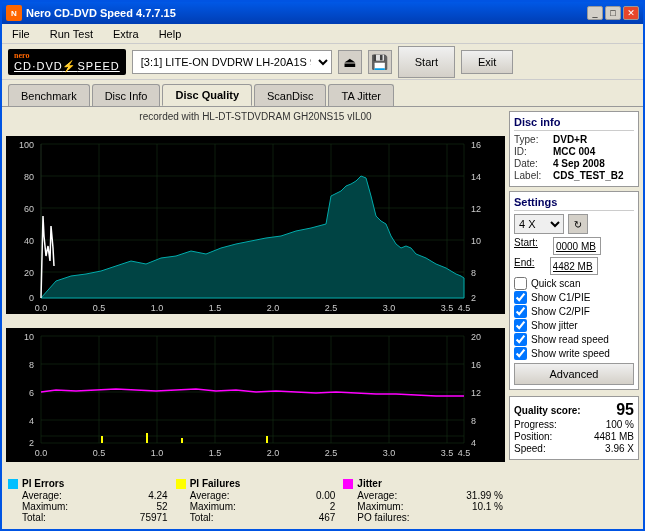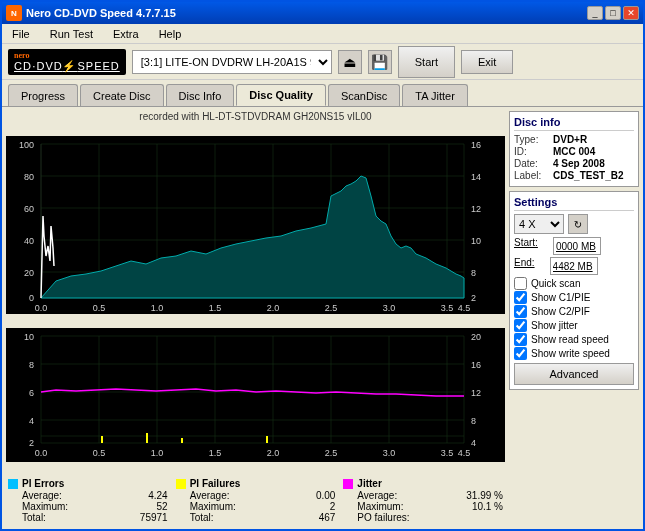--- a/index.html
+++ b/index.html
@@ -109,22 +109,21 @@
     <select class="drive-select">
       <option>[3:1]  LITE-ON DVDRW LH-20A1S 9L09</option>
     </select>
     <div class="toolbar-btn-icon">⏏</div>
     <div class="toolbar-btn-icon">💾</div>
     <button class="start-btn">Start</button>
     <button class="exit-btn">Exit</button>
   </div>
 
   <div class="tabs">
-    <div class="tab">Progress</div>
-    <div class="tab">Create Disc</div>
+    <div class="tab">Benchmark</div>
     <div class="tab">Disc Info</div>
     <div class="tab active">Disc Quality</div>
     <div class="tab">ScanDisc</div>
     <div class="tab">TA Jitter</div>
   </div>
 
   <div class="main-content">
 
     <div class="chart-area">
       <div class="chart-title">recorded with HL-DT-STDVDRAM GH20NS15 vIL00</div>
@@ -361,15 +360,33 @@
           <input type="checkbox" checked="" style="">
           <span>Show read speed</span>
         </div>
         <div class="checkbox-row">
           <input type="checkbox" checked="" style="">
           <span>Show write speed</span>
         </div>
         <button class="advanced-btn">Advanced</button>
       </div>
 
+      <div class="quality-section">
+        <div style="display:flex;justify-content:space-between;align-items:center;">
+          <span style="font-size:10px;font-weight:bold;">Quality score:</span>
+          <span class="quality-score">95</span>
+        </div>
+        <div class="quality-row">
+          <span>Progress:</span>
+          <span>100 %</span>
+        </div>
+        <div class="quality-row">
+          <span>Position:</span>
+          <span>4481 MB</span>
+        </div>
+        <div class="quality-row">
+          <span>Speed:</span>
+          <span>3.96 X</span>
+        </div>
+      </div>
     </div>
   </div>
 </div>
 
 </body></html>

